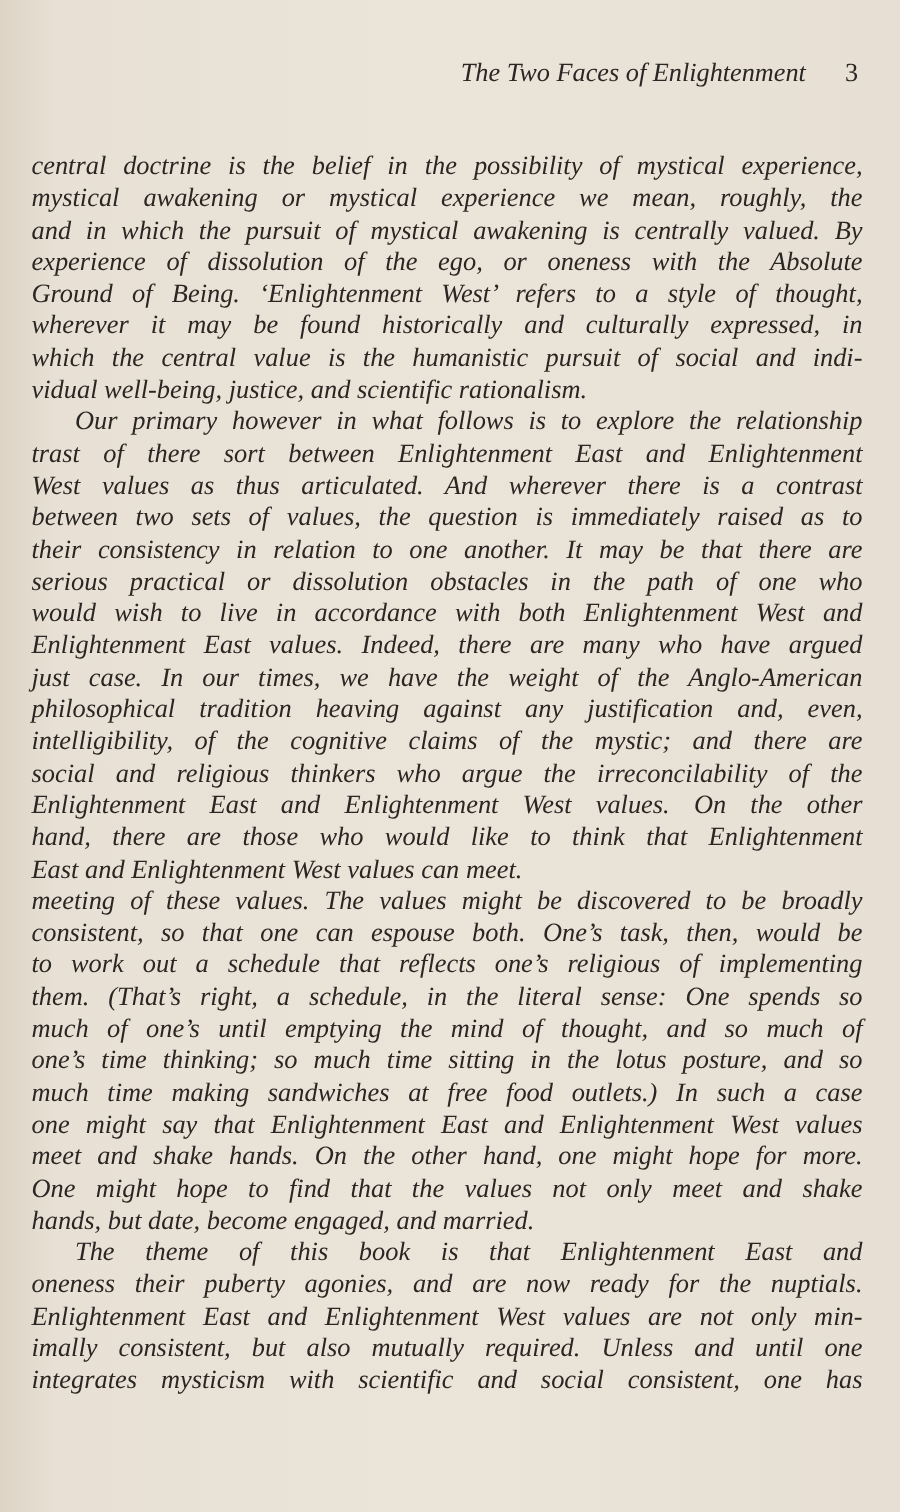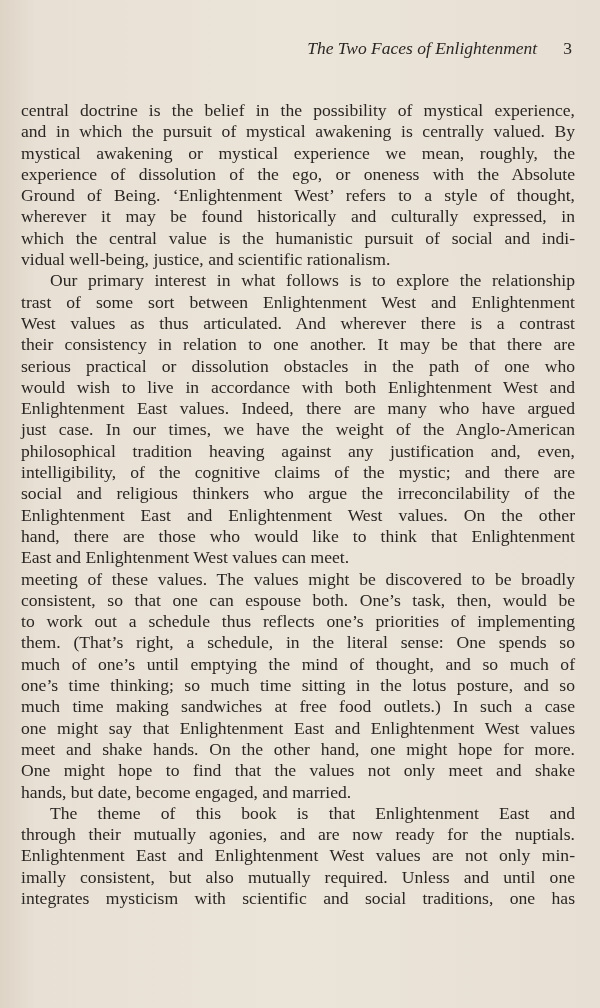--- a/index.html
+++ b/index.html
@@ -19,74 +19,75 @@
     display: flex; align-items: baseline; gap: 26px;
     font-size: 17.5px;
   }
   .running-head .title { font-style: italic; }
   .running-head .pageno { font-size: 17.5px; }
   .body-text {
     position: absolute; left: 21px; top: 100px; width: 554px;
     font-size: 17.6px; line-height: 21.3px;
     text-align: justify;
   }
-  .line { display: block; text-align: justify; text-align-last: justify; white-space: nowrap; }
+  .line { display: block; text-align: justify; text-align-last: justify; white-space: nowrap; font-style: italic; }
   .line.last { text-align-last: left; }
   .line.indent { padding-left: 29px; }
 </style>
 </head>
 <body>
 
 <div class="page">
   <div class="running-head">
     <span class="title">The Two Faces of Enlightenment</span>
     <span class="pageno">3</span>
   </div>
 
   <div class="body-text" id="body-text">
       <div>
         <span class="line">central doctrine is the belief in the possibility of mystical experience,</span>
+        <span class="line">mystical awakening or mystical experience we mean, roughly, the</span>
         <span class="line">and in which the pursuit of mystical awakening is centrally valued. By</span>
-        <span class="line">mystical awakening or mystical experience we mean, roughly, the</span>
         <span class="line">experience of dissolution of the ego, or oneness with the Absolute</span>
         <span class="line">Ground of Being. ‘Enlightenment West’ refers to a style of thought,</span>
         <span class="line">wherever it may be found historically and culturally expressed, in</span>
         <span class="line">which the central value is the humanistic pursuit of social and indi-</span>
         <span class="line last">vidual well-being, justice, and scientific rationalism.</span>
       </div>
       <div>
-        <span class="line indent">Our primary interest in what follows is to explore the relationship</span>
-        <span class="line">trast of some sort between Enlightenment West and Enlightenment</span>
+        <span class="line indent">Our primary however in what follows is to explore the relationship</span>
+        <span class="line">trast of there sort between Enlightenment East and Enlightenment</span>
         <span class="line">West values as thus articulated. And wherever there is a contrast</span>
+        <span class="line">between two sets of values, the question is immediately raised as to</span>
         <span class="line">their consistency in relation to one another. It may be that there are</span>
         <span class="line">serious practical or dissolution obstacles in the path of one who</span>
         <span class="line">would wish to live in accordance with both Enlightenment West and</span>
         <span class="line">Enlightenment East values. Indeed, there are many who have argued</span>
         <span class="line">just case. In our times, we have the weight of the Anglo-American</span>
         <span class="line">philosophical tradition heaving against any justification and, even,</span>
         <span class="line">intelligibility, of the cognitive claims of the mystic; and there are</span>
         <span class="line">social and religious thinkers who argue the irreconcilability of the</span>
         <span class="line">Enlightenment East and Enlightenment West values. On the other</span>
         <span class="line">hand, there are those who would like to think that Enlightenment</span>
         <span class="line last">East and Enlightenment West values can meet.</span>
       </div>
       <div>
         <span class="line">meeting of these values. The values might be discovered to be broadly</span>
         <span class="line">consistent, so that one can espouse both. One’s task, then, would be</span>
-        <span class="line">to work out a schedule thus reflects one’s priorities of implementing</span>
+        <span class="line">to work out a schedule that reflects one’s religious of implementing</span>
         <span class="line">them. (That’s right, a schedule, in the literal sense: One spends so</span>
         <span class="line">much of one’s until emptying the mind of thought, and so much of</span>
         <span class="line">one’s time thinking; so much time sitting in the lotus posture, and so</span>
         <span class="line">much time making sandwiches at free food outlets.) In such a case</span>
         <span class="line">one might say that Enlightenment East and Enlightenment West values</span>
         <span class="line">meet and shake hands. On the other hand, one might hope for more.</span>
         <span class="line">One might hope to find that the values not only meet and shake</span>
         <span class="line last">hands, but date, become engaged, and married.</span>
       </div>
       <div>
         <span class="line indent">The theme of this book is that Enlightenment East and</span>
-        <span class="line">through their mutually agonies, and are now ready for the nuptials.</span>
+        <span class="line">oneness their puberty agonies, and are now ready for the nuptials.</span>
         <span class="line">Enlightenment East and Enlightenment West values are not only min-</span>
         <span class="line">imally consistent, but also mutually required. Unless and until one</span>
-        <span class="line">integrates mysticism with scientific and social traditions, one has</span>
+        <span class="line">integrates mysticism with scientific and social consistent, one has</span>
       </div>
     </div>
 </div>
 
 </body></html>

